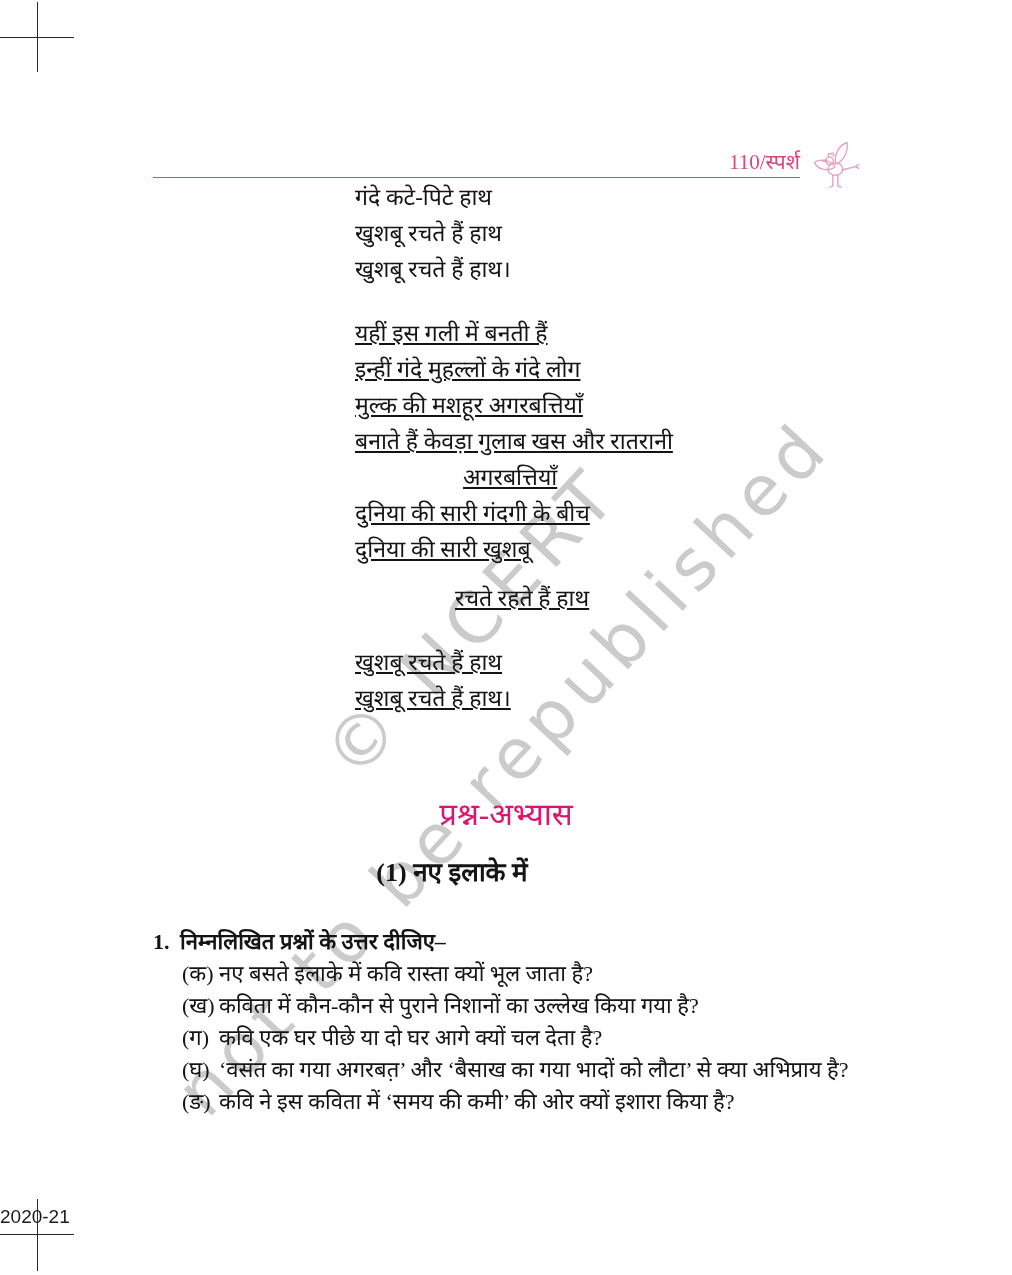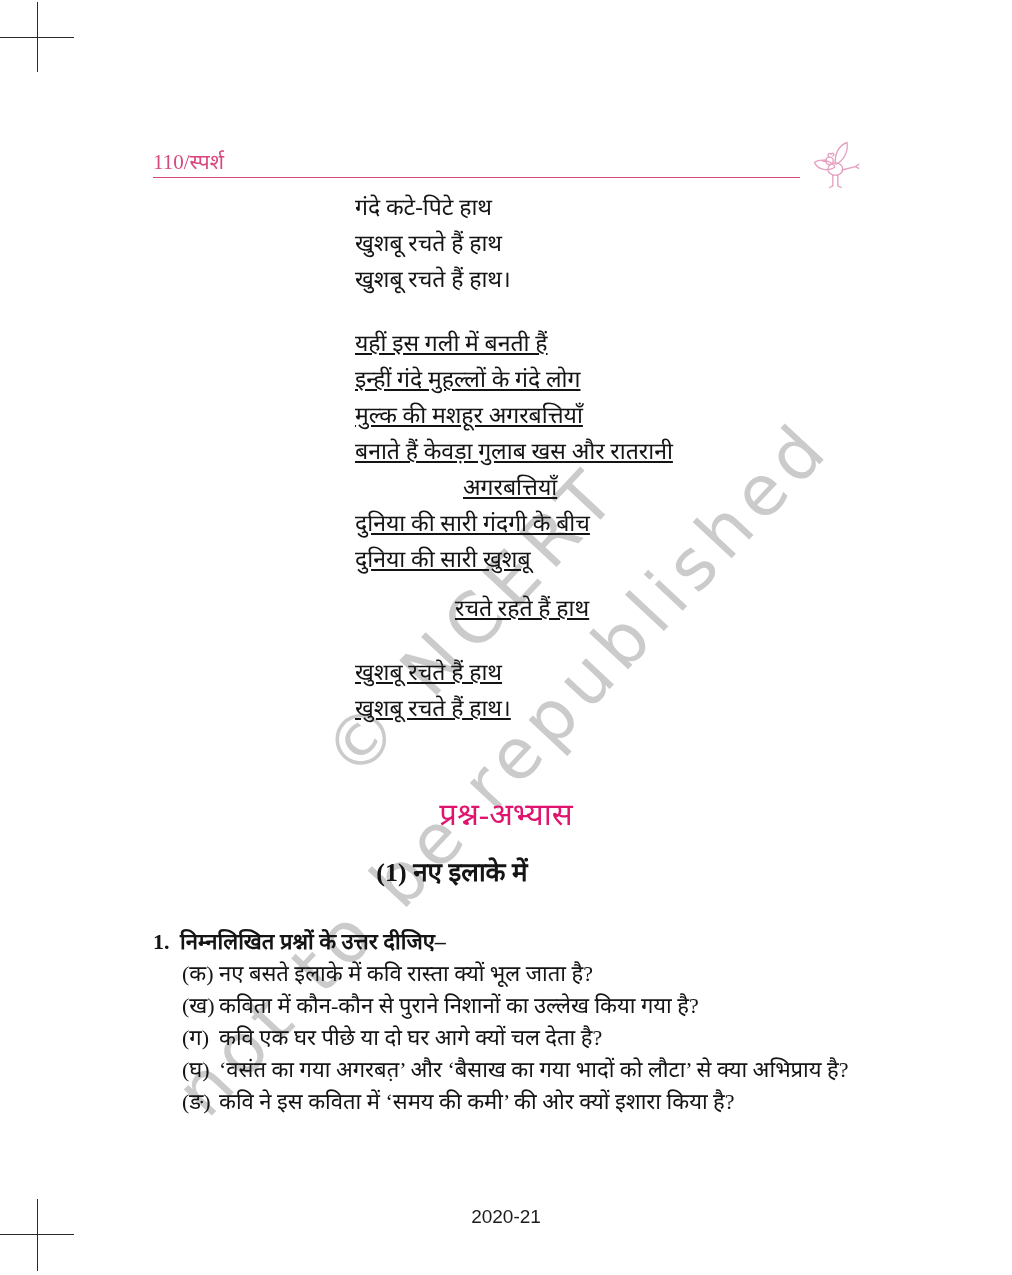--- a/index.html
+++ b/index.html
@@ -3,37 +3,37 @@
 <meta charset="utf-8">
 <style>
   html,body{margin:0;padding:0;background:#ffffff;}
   .page{
     position:relative;width:1012px;height:1275px;background:#ffffff;overflow:hidden;
     font-family:"Liberation Serif","DejaVu Serif",serif;color:var(--text_black,#141414);
   }
   
   .cm{position:absolute;background:#2b2b2b;}
   
-  .page-header{position:absolute;left:153px;top:149px;width:647px;border-bottom:1.6px solid var(--pink_header,#d8487e);}
+  .page-header{position:absolute;left:153px;top:149px;width:647px;border-bottom:1.6px solid var(--pink_header,#d8487e);text-align:right;}
   .page-header .label{
     display:inline-block;color:var(--pink_header,#d8487e);font-size:21px;line-height:26px;padding-bottom:2px;
   }
   .bird{position:absolute;left:812px;top:138px;width:50px;height:54px;}
   
   .wm{
     position:absolute;white-space:nowrap;color:var(--watermark_gray,#cbcbcb);
     font-family:"DejaVu Sans","Liberation Sans",sans-serif;z-index:0;pointer-events:none;
   }
   .wm1{left:338px;top:731px;font-size:70px;letter-spacing:10px;height:70px;line-height:70px;
        transform-origin:0 50%;transform:rotate(-47deg);}
   .wm2{left:190px;top:1069px;font-size:70px;letter-spacing:8px;height:70px;line-height:70px;
        transform-origin:0 50%;transform:rotate(-47deg);}
   .content{position:relative;z-index:1;}
   
-  .poem{position:absolute;left:355px;top:190px;font-size:23px;line-height:36px;}
+  .poem{position:absolute;left:355px;top:180px;font-size:23px;line-height:36px;}
   .poem .stanza{margin:0;}
   .poem .stanza+.stanza{margin-top:28px;text-decoration:underline;}
   .poem-line{white-space:nowrap;}
   
   .ex-heading{
     position:absolute;left:0;top:797px;width:1012px;text-align:center;
     color:var(--pink_heading,#e0136e);font-size:31px;font-weight:400;line-height:36px;
   }
   .ex-subheading{
     position:absolute;left:0;top:857px;width:904px;text-align:center;
@@ -41,21 +41,21 @@
   }
   .questions{position:absolute;left:153px;top:926px;width:730px;font-size:22px;line-height:32px;}
   .q-lead{display:flex;font-weight:700;}
   .q-num{width:27px;flex:none;}
   .q-items{margin-left:29px;}
   .q-item{display:flex;}
   .q-label{width:37px;flex:none;}
   .q-text{flex:1;}
   
   .page-footer{
-    position:absolute;left:0;top:1206px;width:1012px;text-align:center;
+    position:absolute;left:0;top:1206px;width:1012px;
     font-family:"Liberation Sans","DejaVu Sans",sans-serif;font-size:19px;color:#1c1c1c;
   }
 </style>
 </head>
 <body>
 
 <div class="page">
 
   <div>
     <div class="cm" style="left:0;top:37px;width:74px;height:1.4px;"></div>

